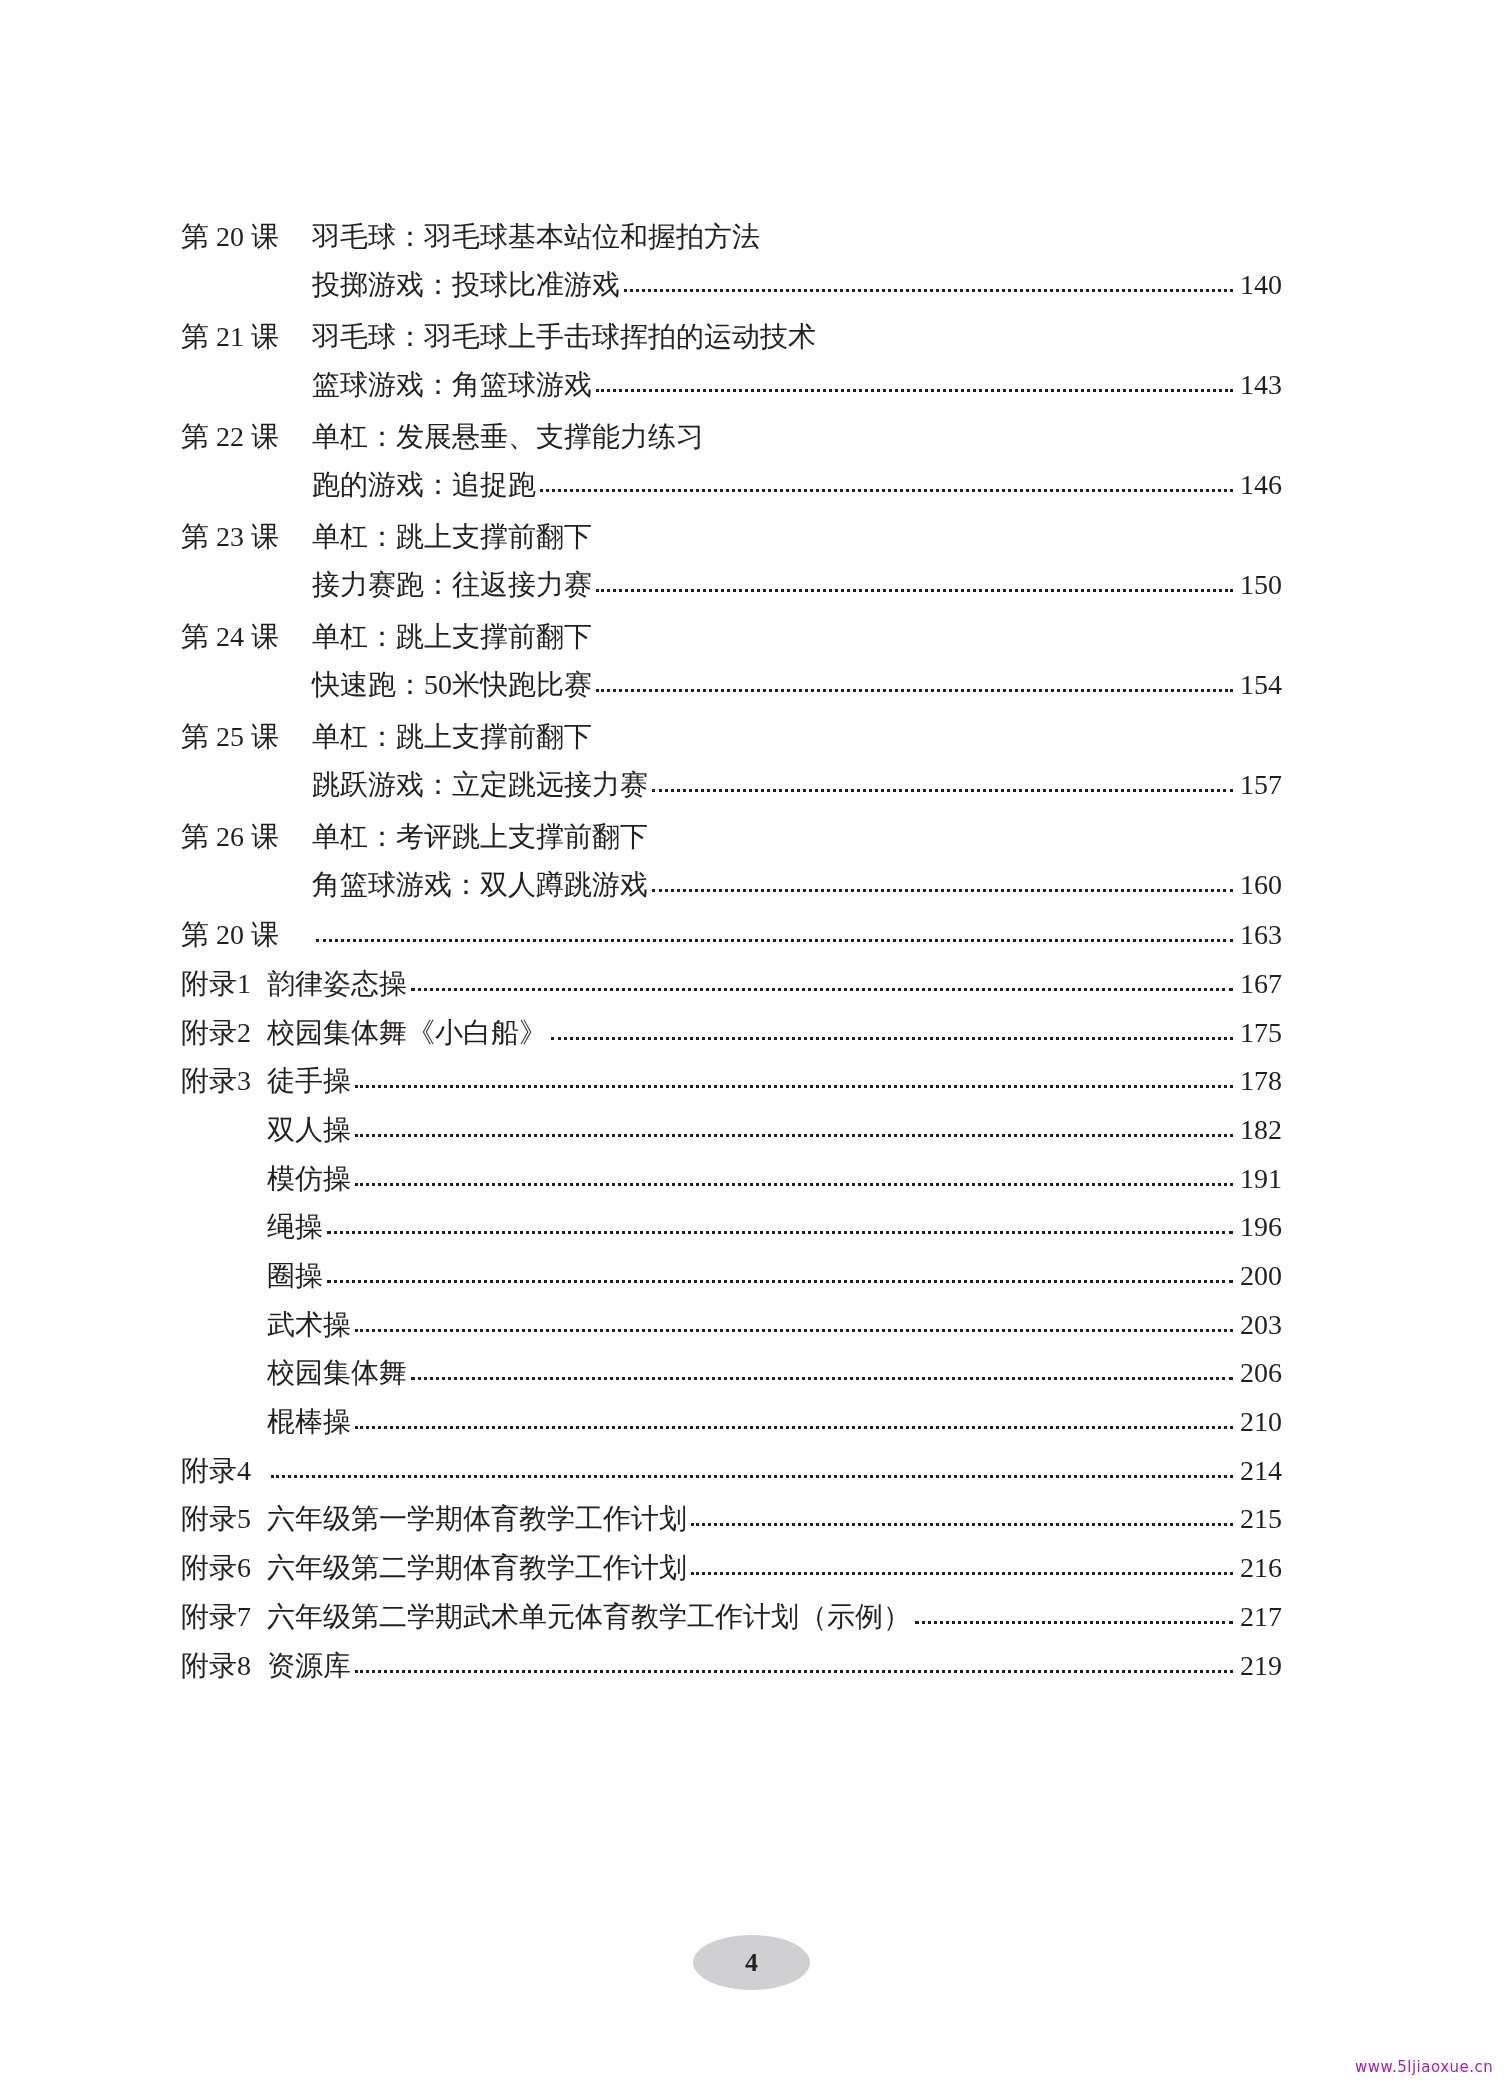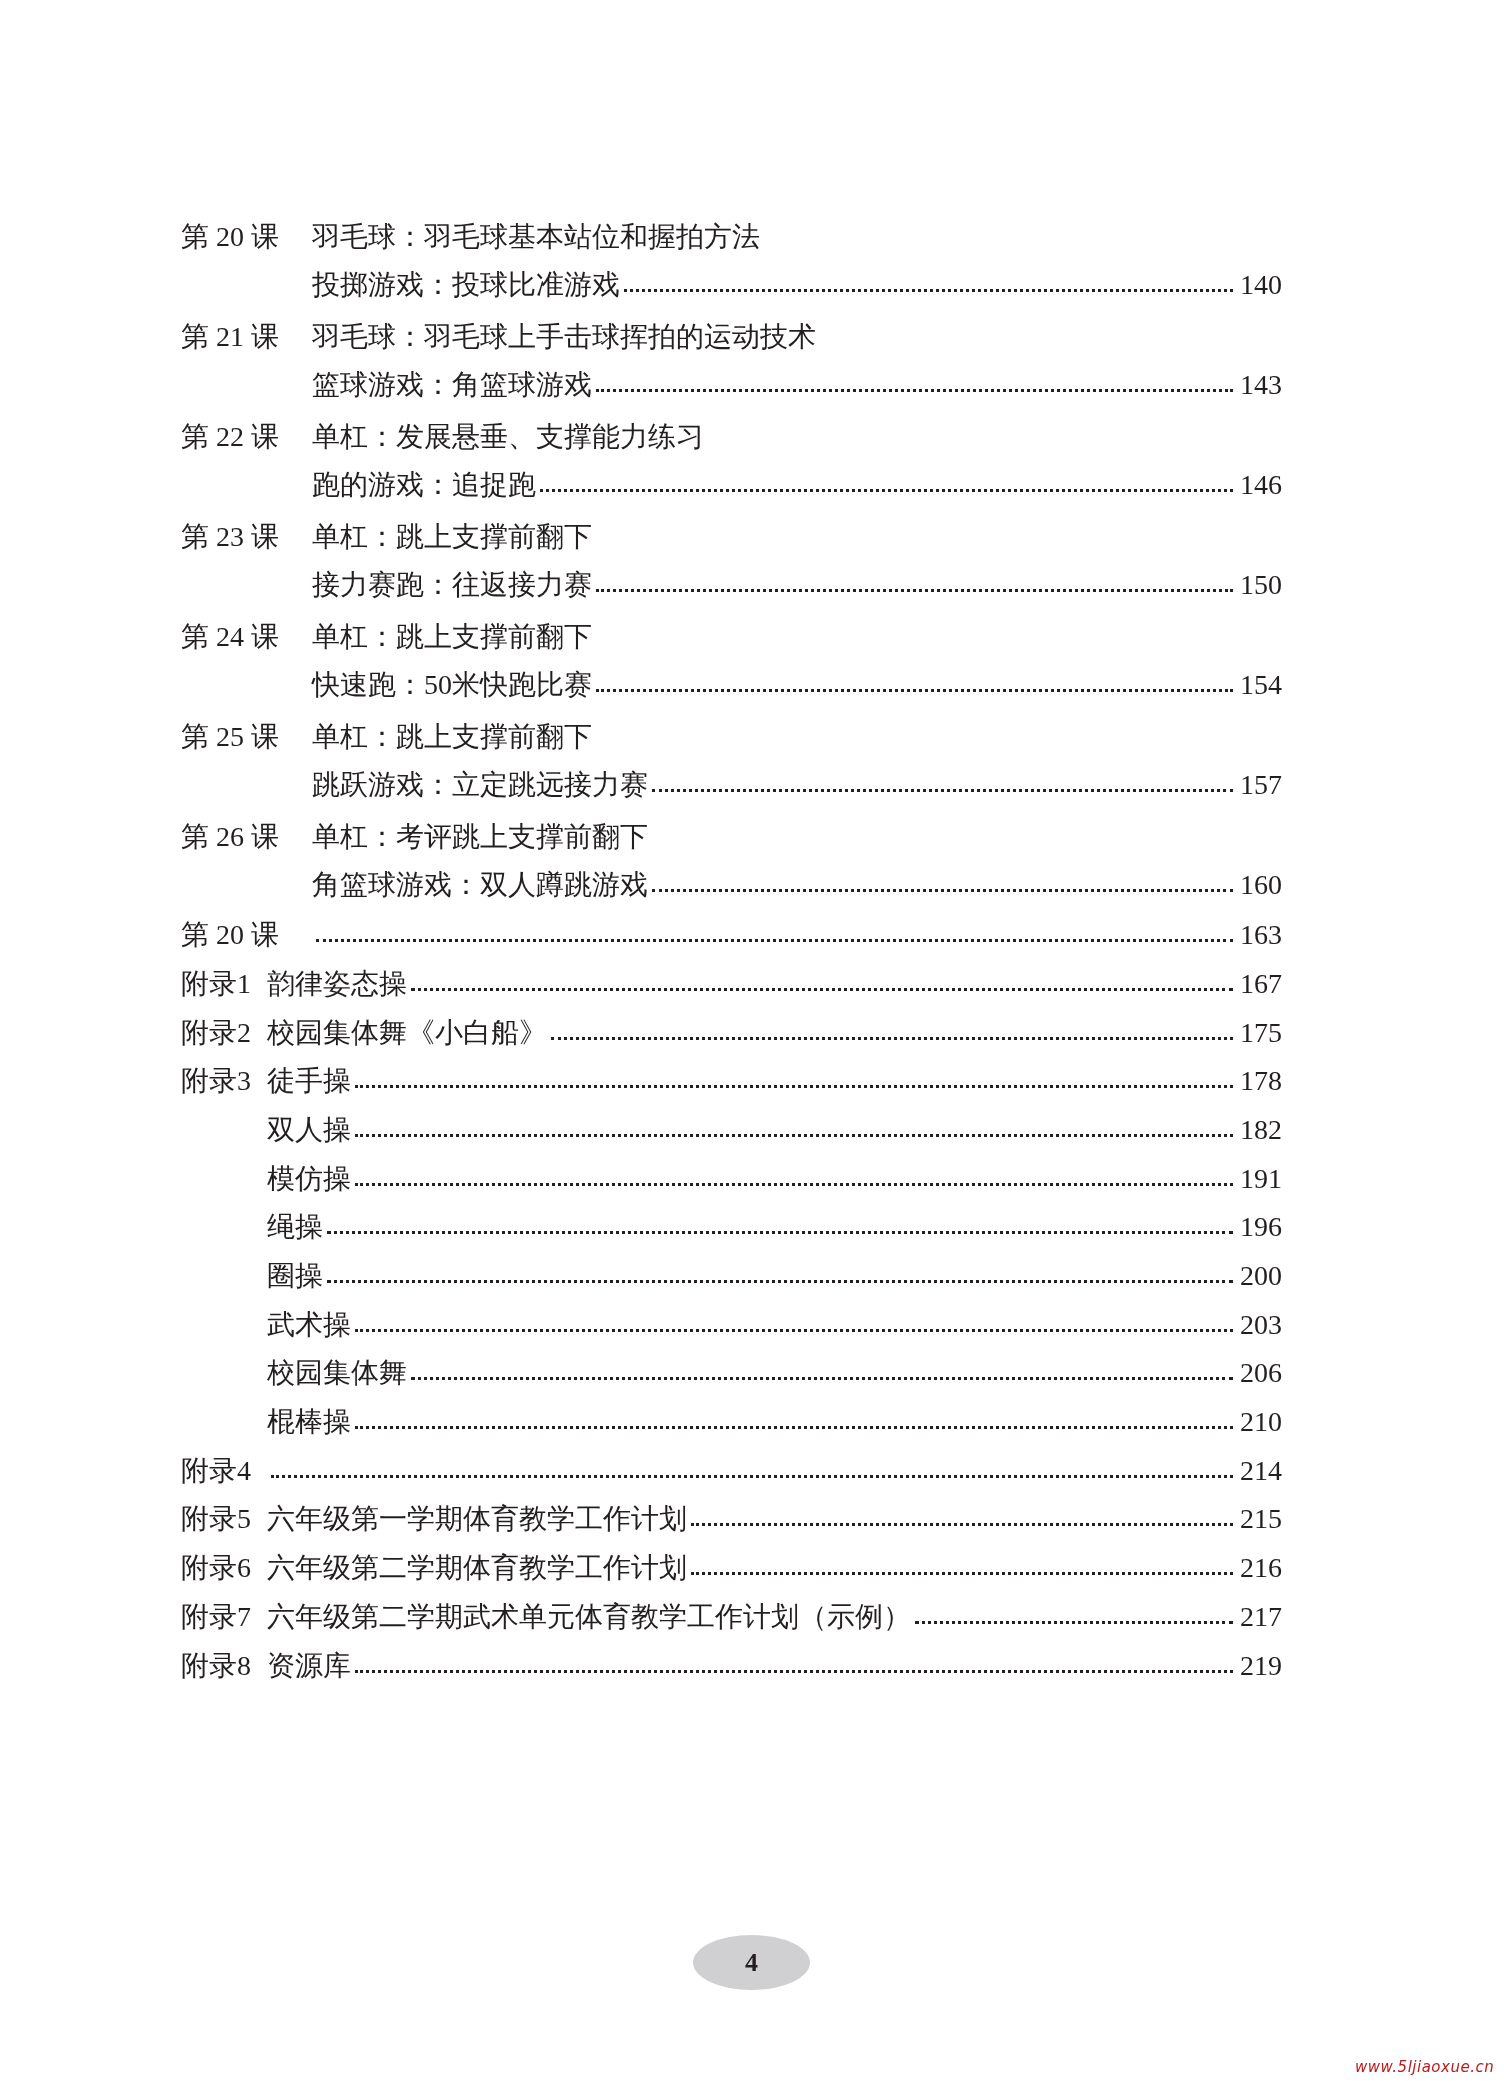--- a/index.html
+++ b/index.html
@@ -14,21 +14,21 @@
   .sub-indent.app { width:86px; }
   .title { flex:none; }
   .leader { flex:1 1 auto; margin:0 6px 0 4px; height:40px; position:relative; }
   .leader::after { content:""; position:absolute; left:0; right:0; top:24px;
                    border-bottom:3px dotted #231f20; }
   .page { flex:none; width:44px; text-align:center; font-size:28px; }
   .page-badge { position:absolute; left:693px; top:1935px; width:117px; height:55px;
                 border-radius:50%; background:#d0d0d3; display:flex; align-items:center;
                 justify-content:center; font-weight:bold; font-size:26px; color:#231f20; }
   .watermark { position:absolute; left:1355px; top:2058px; font-family:"DejaVu Sans",sans-serif;
-               font-size:15px; color:#b91c1c; letter-spacing:0.5px;font-style:italic; }
+               font-size:15px; color:#a21caf; letter-spacing:0.5px; }
 </style>
 </head>
 <body>
 
 <div class="toc">
 
   <div class="row" style="top:217px">
     <span class="label">第 20 课</span>
     <span class="title">羽毛球：羽毛球基本站位和握拍方法</span>
   </div>

